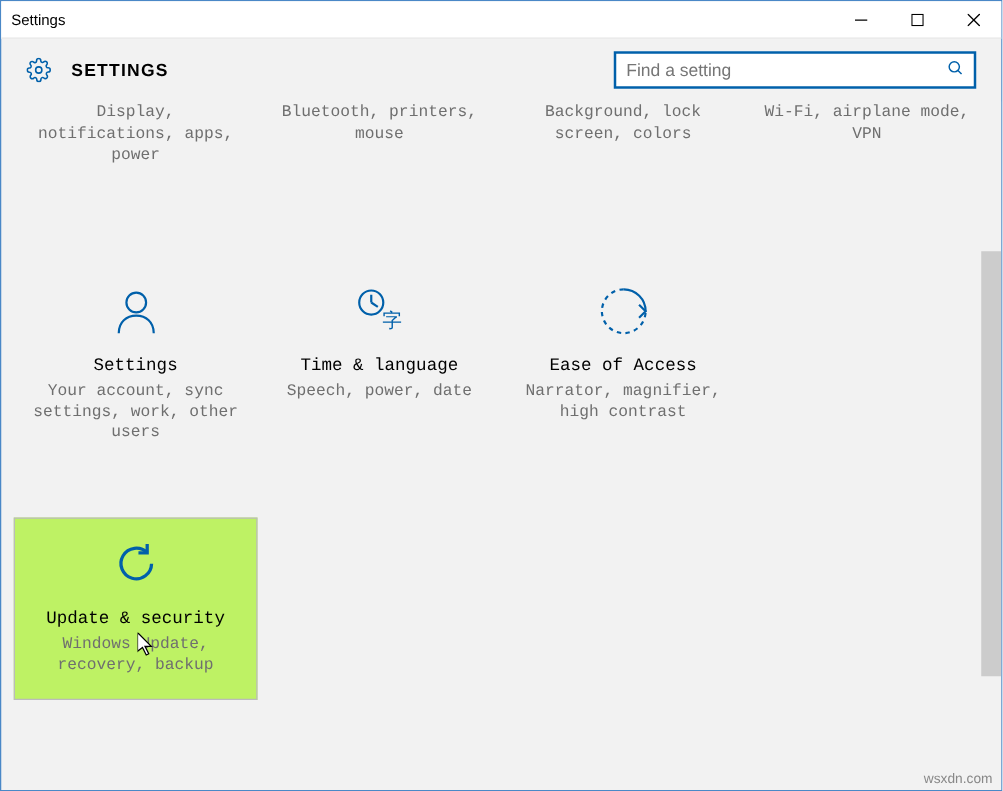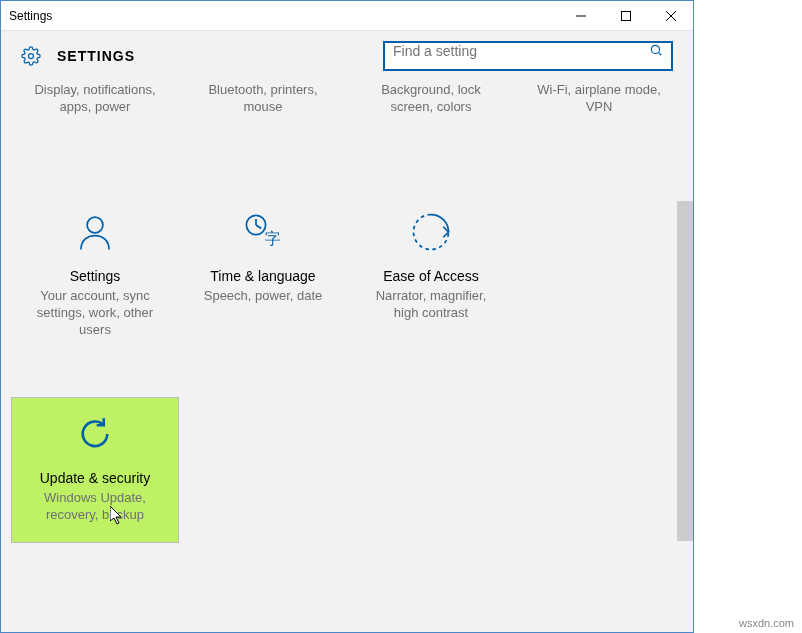--- a/index.html
+++ b/index.html
@@ -1,29 +1,29 @@
 <!DOCTYPE html>
 <html><head>
 <meta charset="utf-8">
 <style>
 * { box-sizing: border-box; margin: 0; padding: 0; }
 body { font-family: "Segoe UI", Arial, sans-serif; background: #fff; width: 802px; height: 633px; overflow: hidden; position: relative; }
-.window { width: 694px; height: 633px; border: 1px solid #4a88c7; background: #f2f2f2; display: flex; flex-direction: column; }
+.window { width: 802px; height: 633px; border: 1px solid #4a88c7; background: #f2f2f2; display: flex; flex-direction: column; }
 .titlebar { height: 30px; display: flex; align-items: center; padding-left: 8px; background: #fff; border-bottom: 1px solid #e5e5e5; }
 .titlebar-title { font-size: 12px; color: #000; }
 .titlebar-controls { margin-left: auto; display: flex; }
 .titlebar-btn { width: 45px; height: 29px; display: flex; align-items: center; justify-content: center; font-size: 13px; color: #000; cursor: pointer; }
 .titlebar-btn svg { stroke: #000; }
 .headerbar { height: 50px; display: flex; align-items: center; padding: 0 20px; }
 .headerbar .gear { width: 20px; height: 20px; margin-right: 16px; display: flex; align-items: center; justify-content: center; }
 .headerbar .title { font-size: 14px; font-weight: 600; letter-spacing: 1px; color: #000; }
-.searchbox { margin-left: auto; width: 290px; height: 30px; border: 2px solid #0060aa; background: #fff; display: flex; align-items: flex-start; padding: 0 8px; gap: 17px; }
+.searchbox { margin-left: auto; width: 290px; height: 30px; border: 2px solid #0060aa; background: #fff; display: flex; align-items: center; padding: 0 8px; gap: 17px; }
 .searchbox input { flex: 1; border: none; outline: none; font-size: 14px; color: #666; background: transparent; }
 .searchbox .search-icon { color: #0060aa; }
-.content { flex: 1; overflow: hidden; position: relative; }
+.content { flex: 1; overflow: hidden; position: relative; font-family: Liberation Mono, monospace; }
 .grid { display: grid; grid-template-columns: repeat(4, 1fr); padding: 0 10px; }
 .tile { text-align: center; padding: 12px 10px 18px; cursor: pointer; border: 1px solid transparent; }
 .tile.hovered { border: 1px solid #bbb; background: #bef264; }
 .tile .iconwrap { height: 48px; display: flex; align-items: center; justify-content: center; margin-bottom: 12px; }
 .tile .iconwrap svg { stroke: #0060aa; }
 .tile .label { font-size: 14px; color: #000; margin-bottom: 4px; }
 .tile .desc { font-size: 13px; color: #6f6f6f; line-height: 1.3; padding: 0 4px; }
 .row1 .tile { padding-top: 0; }
 .row2 { margin-top: 60px; }
 .row3 { margin-top: 40px; }

